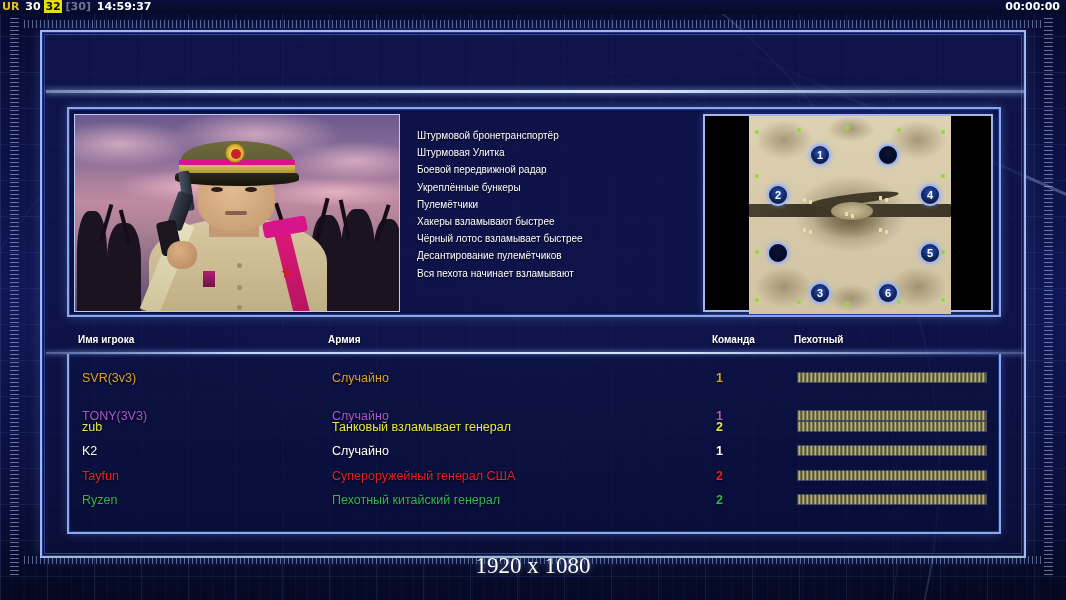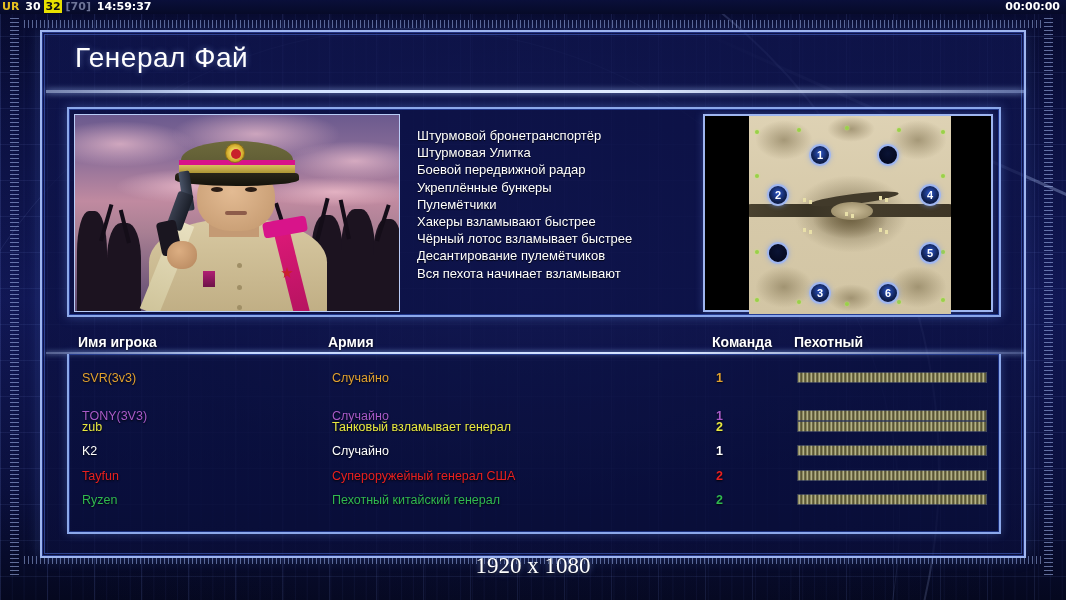--- a/index.html
+++ b/index.html
@@ -215,21 +215,21 @@
   }
   .gen-star {
     position:absolute; left:206px; top:152px; width:12px; height:12px;
     background:#c8212b; clip-path:polygon(50% 0,61% 35%,98% 35%,68% 57%,79% 91%,50% 70%,21% 91%,32% 57%,2% 35%,39% 35%);
   }
   .gen-btn { position:absolute; width:5px; height:5px; border-radius:50%; background:#a08f66; }
 
   
   #desc-list { position:absolute; left:348px; top:18px; width:300px; }
   #desc-list li {
-    list-style:none; color:#ffffff; font-size:13px; line-height:17.2px;
+    list-style:none; color:#ffffff; font-size:10px; line-height:17.2px;
     white-space:nowrap; text-shadow:0 1px 1px rgba(0,0,0,.8);
   }
 
   
   #minimap-frame {
     position:absolute; left:634px; top:5px; width:290px; height:198px;
     border:2px solid #9fb6f0; background:#000;
     box-shadow:0 0 8px rgba(120,160,255,.3);
   }
   #minimap { position:absolute; left:44px; top:0; width:202px; height:198px;
@@ -266,21 +266,21 @@
     line-height:19px; text-align:center;
     box-shadow:0 0 5px rgba(120,160,255,.55);
   }
   .mm-start.empty { background:radial-gradient(circle at 50% 40%,#0a1335,#03061a); }
   .mm-res { position:absolute; width:4px; height:4px; border-radius:50%; background:#9ad04a; box-shadow:0 0 2px #bdf06a; }
   .mm-tree { position:absolute; width:3px; height:4px; background:#e8dfa8; }
 
   
   #table-head { position:absolute; left:0; top:302px; width:100%; height:20px; }
   #table-head .th {
-    position:absolute; color:#ffffff; font-size:14px; font-weight:bold;
+    position:absolute; color:#ffffff; font-size:10px; font-weight:bold;
     text-shadow:0 1px 2px rgba(0,0,0,.85);
   }
   #th-name { left:36px; } #th-army { left:286px; }
   #th-team { left:670px; } #th-prog { left:752px; }
   #head-divider {
     position:absolute; left:4px; top:320px; width:978px; height:2px;
     background:linear-gradient(90deg, rgba(190,210,255,.4), #d0e0ff 20%, #e6efff 65%, rgba(175,200,255,.35));
     box-shadow:0 0 5px rgba(170,200,255,.7);
   }
 
@@ -331,36 +331,33 @@
   <div class="bg-grid"></div>
   <div class="bg-grid2"></div>
   <div class="bg-arc"></div>
   <div class="bg-arc2"></div>
   <div class="bg-streak"></div>
 
   <div id="topbar">
     <span class="seg t-ur">UR</span>
     <span class="seg t-n1">30</span>
     <span class="t-n2">32</span>
-    <span class="t-max">[70]</span>
+    <span class="t-max">[30]</span>
     <span class="seg t-time">14:59:37</span>
     <span class="right">00:00:00</span>
   </div>
 
   <div class="ruler-v left"></div>
   <div class="ruler-v right"></div>
   <div class="ruler-h top"></div>
   <div class="ruler-h bottom"></div>
 
   <div id="panel">
     <div id="panel-inner"></div>
 
-    <div id="title-row">
-      <div id="page-title">Генерал Фай</div>
-    </div>
     <div id="title-divider"></div>
 
     <div id="content-box">
 
       <div id="portrait">
         <div class="sky-cloud" style="left:-30px;top:6px;width:150px;height:46px;"></div>
         <div class="sky-cloud" style="left:96px;top:-6px;width:170px;height:50px;"></div>
         <div class="sky-cloud" style="left:210px;top:26px;width:140px;height:40px;"></div>
         <div class="sky-cloud" style="left:40px;top:54px;width:150px;height:34px;"></div>
         <div class="sky-cloud" style="left:180px;top:62px;width:160px;height:30px;"></div>

